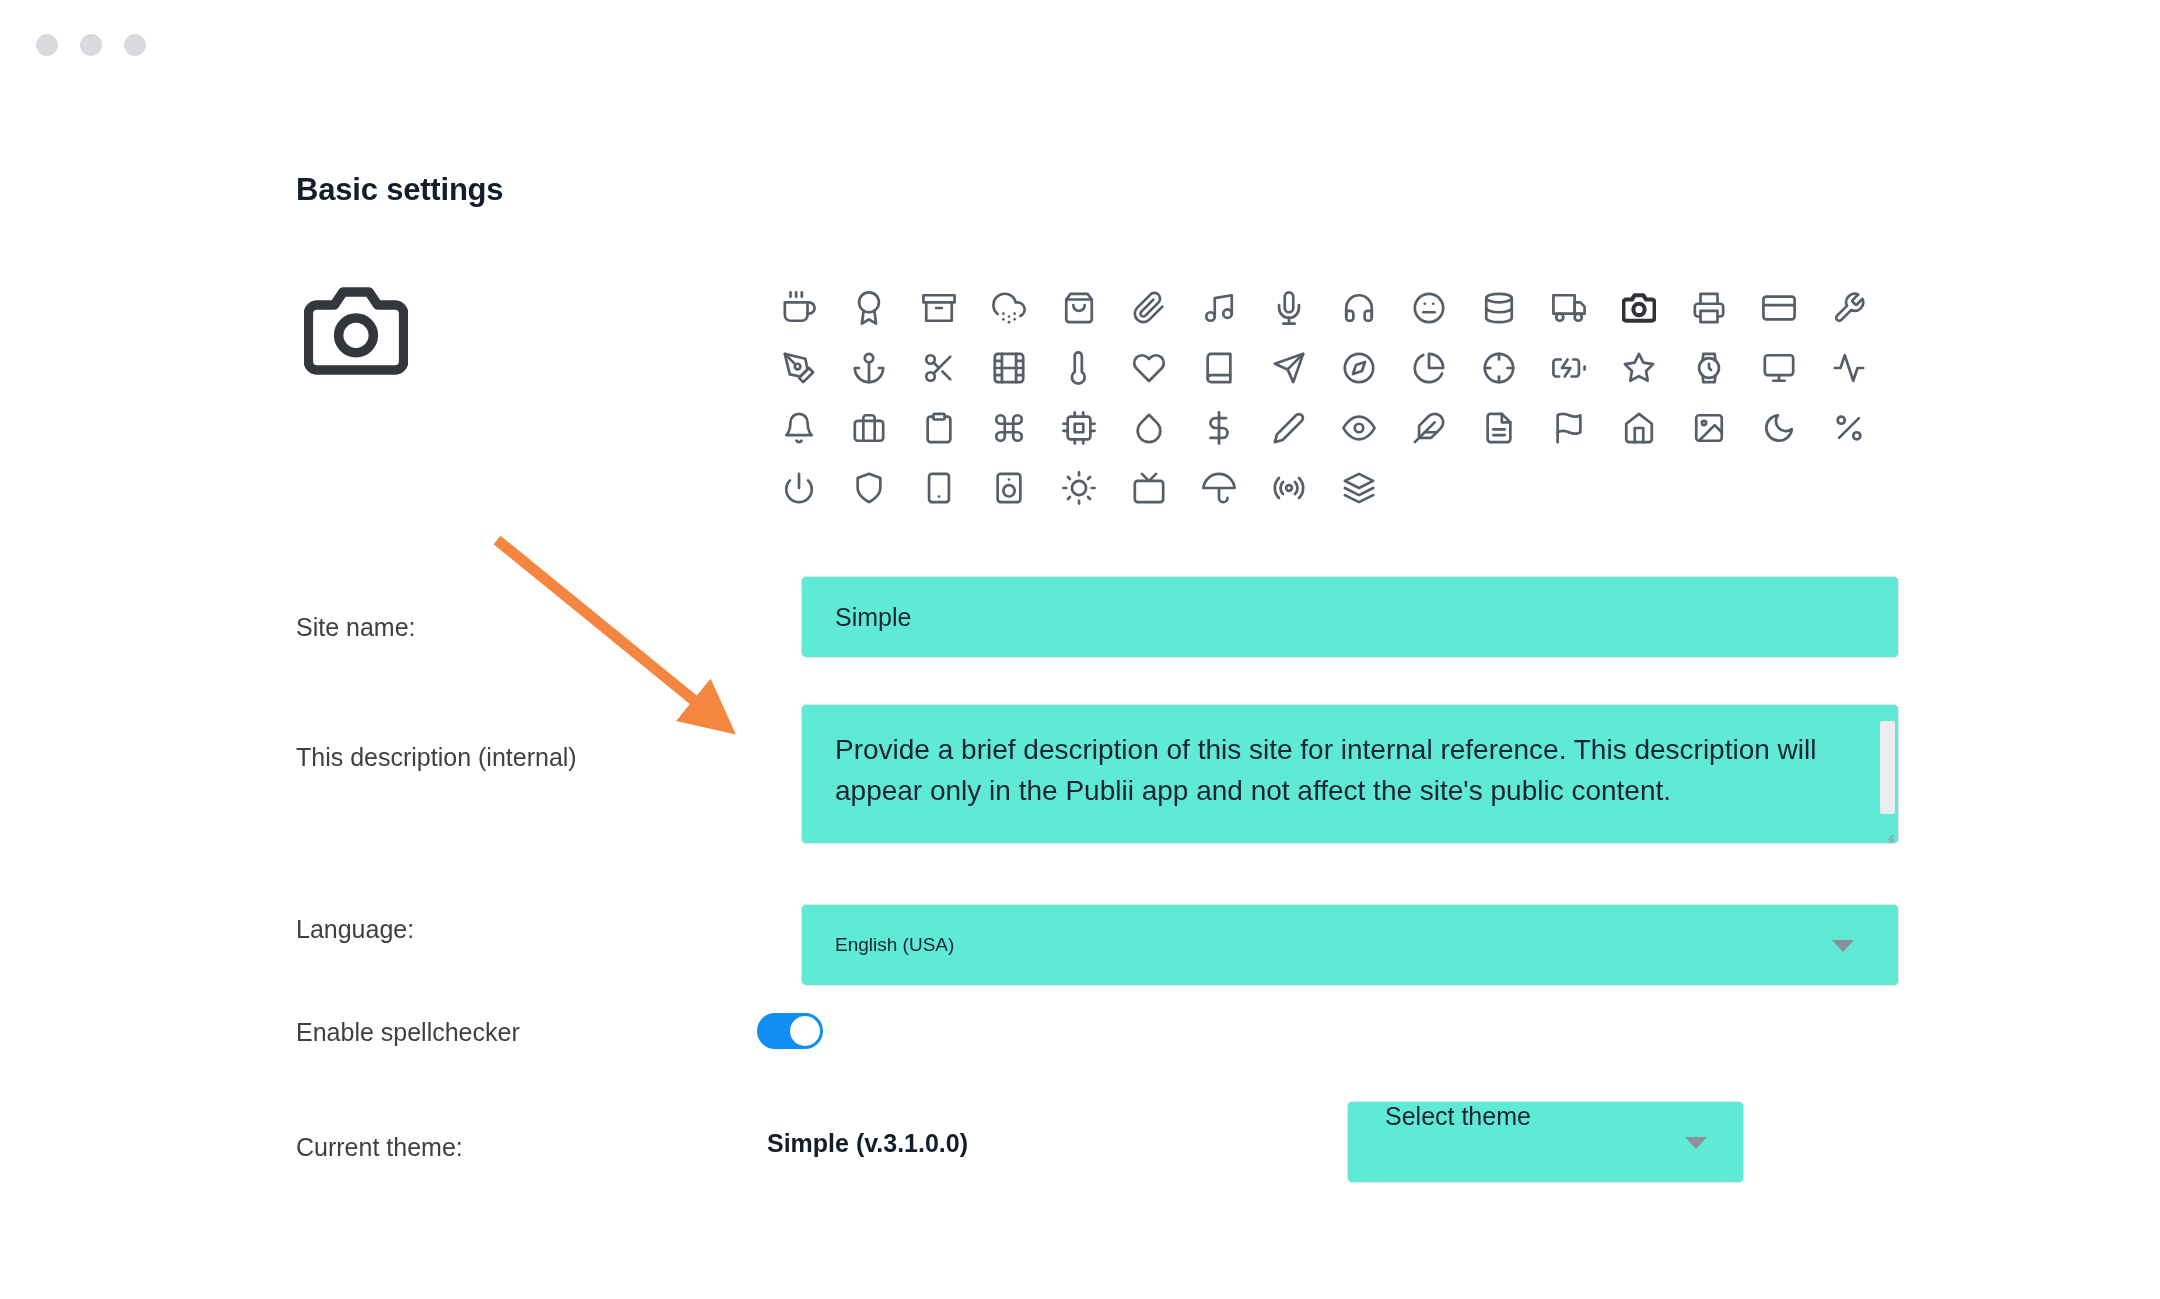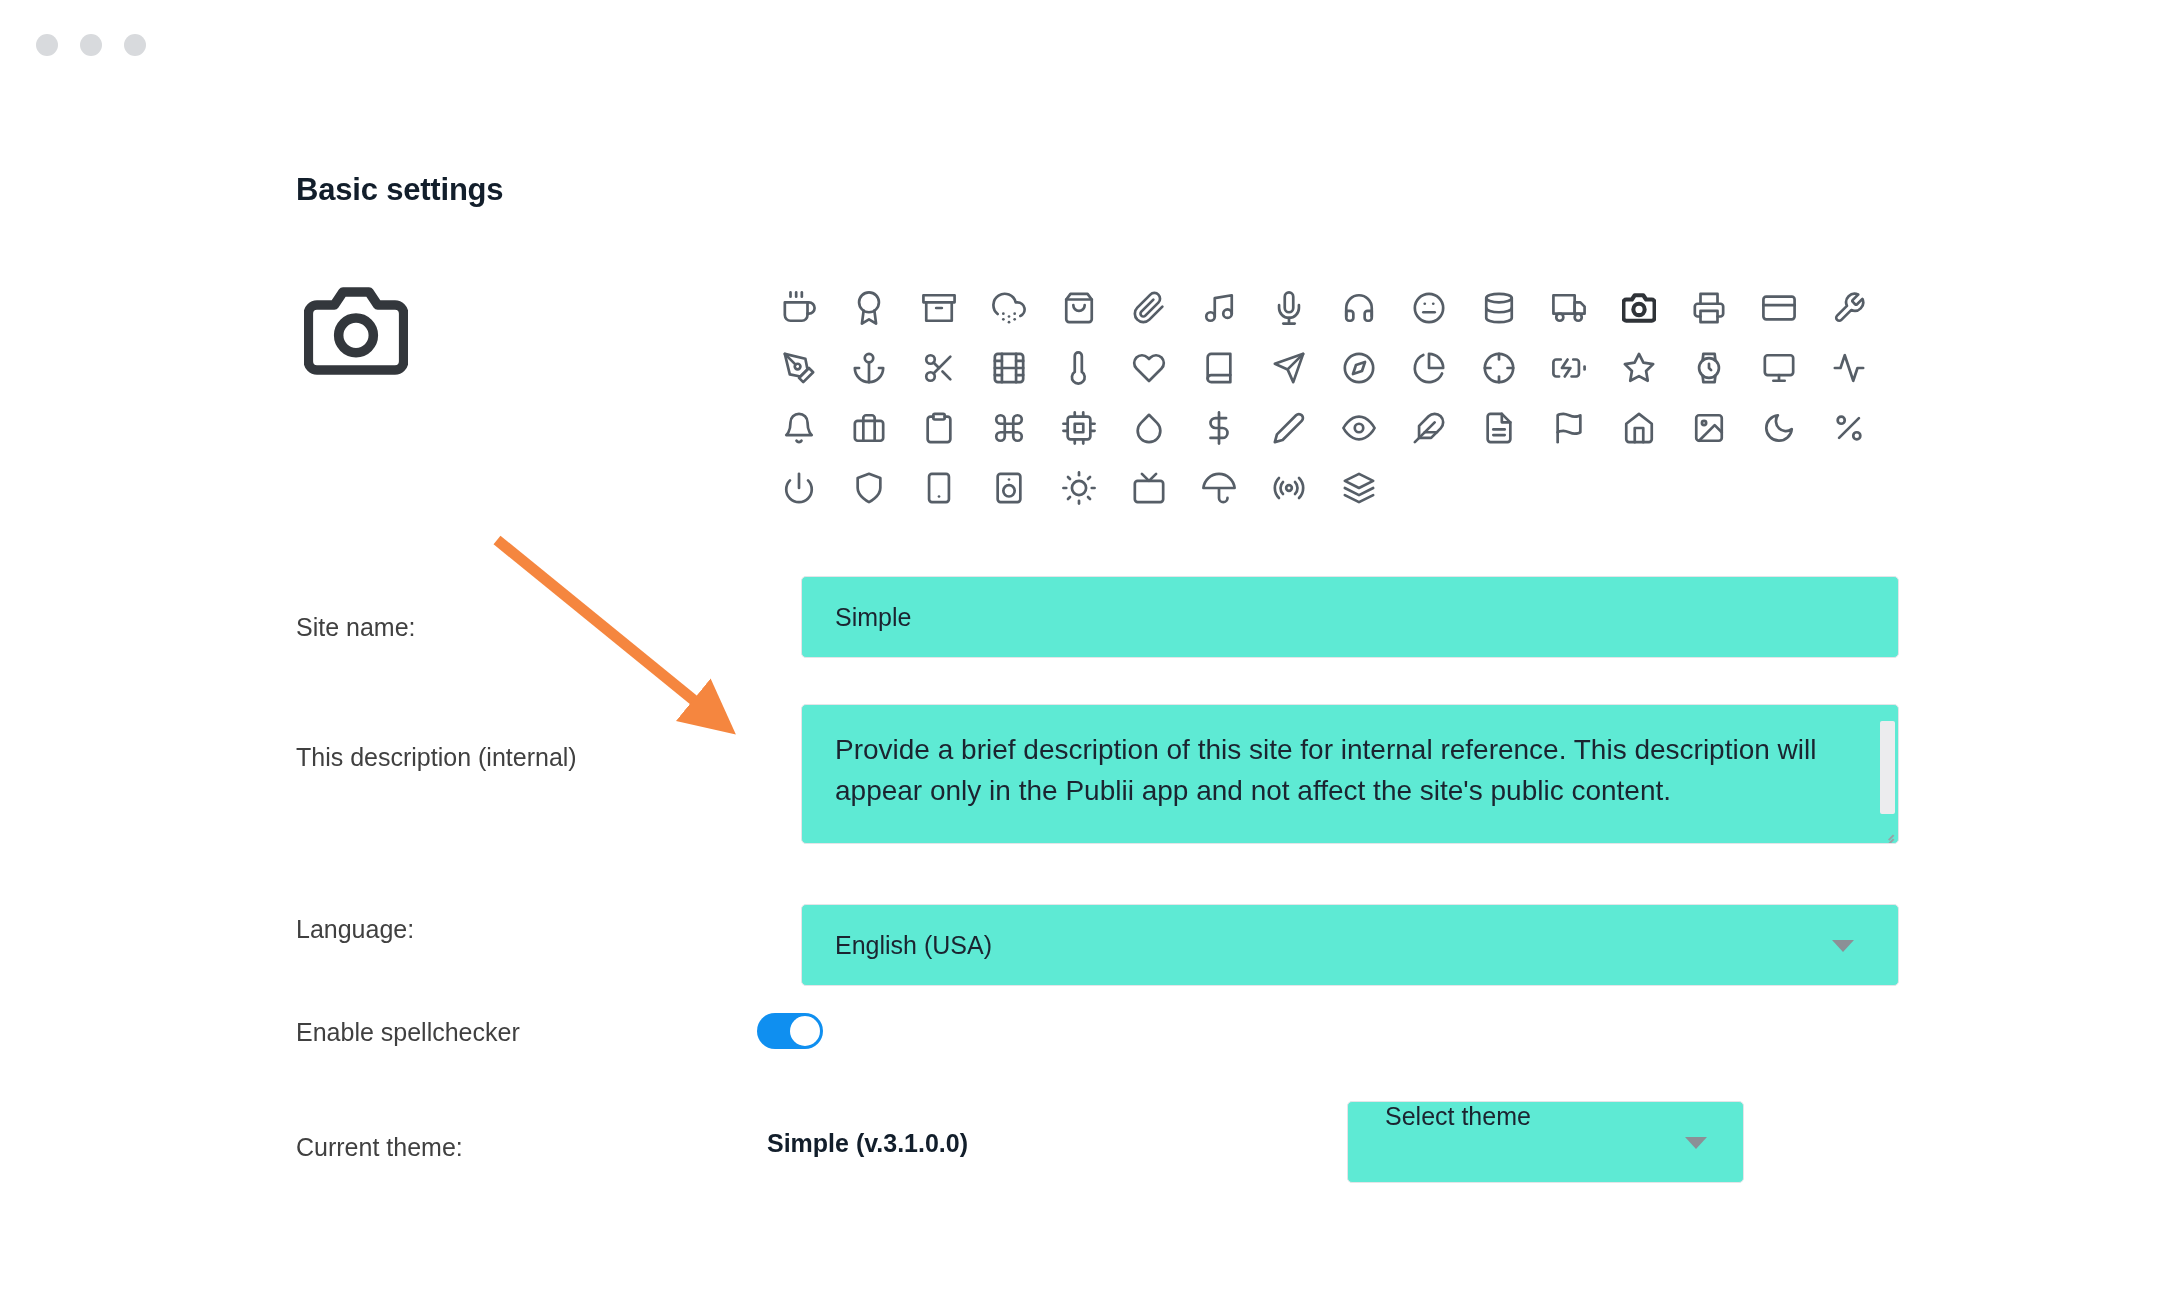--- a/index.html
+++ b/index.html
@@ -81,21 +81,21 @@
   }
   .resize-grip span {
     position: absolute; right: 0; background: #9aa0a6;
   }
   .resize-grip span.l1 { bottom: 1px; width: 11px; height: 1.5px; transform: rotate(-45deg); transform-origin: right bottom; }
   .resize-grip span.l2 { bottom: 5px; width: 7px; height: 1.5px; transform: rotate(-45deg); transform-origin: right bottom; }
 
   .select-language {
     top: 904px; width: 1098px; height: 82px;
     display: flex; align-items: center; padding-left: 33px;
-    font-size: 25px; color: #1b2430;
+    font-size: 19px; color: #1b2430;
   }
   .select-theme {
     left: 1303px; top: 1101px; width: 397px; height: 82px;
     display: flex; padding-left: 37px;
     font-size: 25px; color: #1b2430;
   }
   .caret {
     position: absolute; right: 44px; top: 50%; margin-top: -5px;
     width: 0; height: 0;
     border-left: 11px solid transparent;

